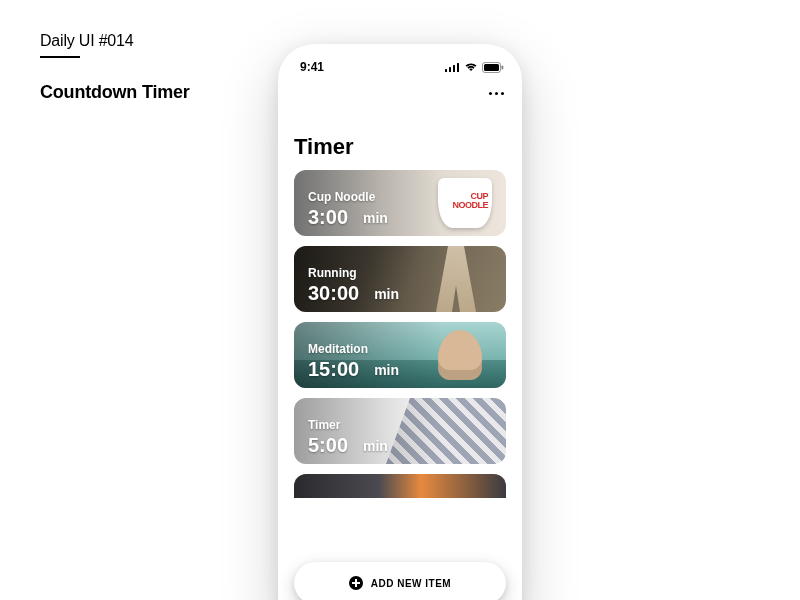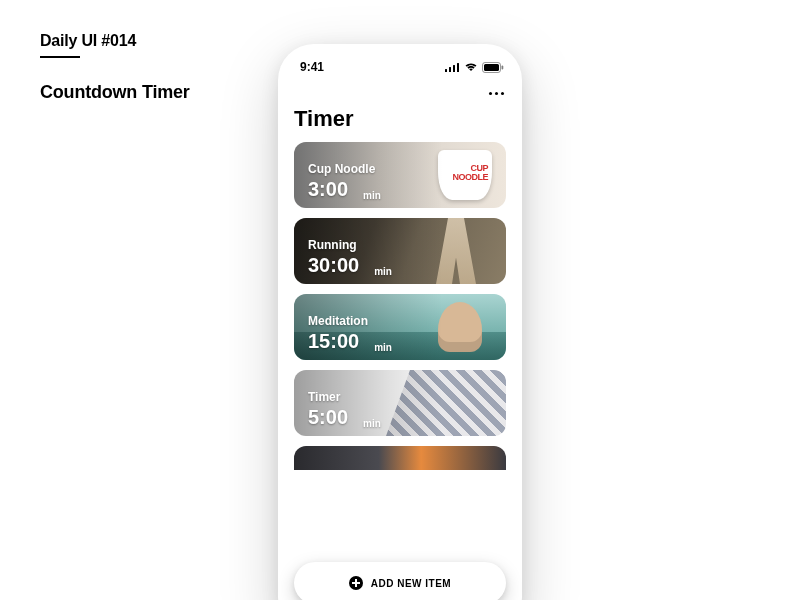--- a/index.html
+++ b/index.html
@@ -11,21 +11,21 @@
     position: relative;
     overflow: hidden;
   }
   .page-title {
     position: absolute;
     top: 32px;
     left: 40px;
   }
   .page-title h1 {
     font-size: 16px;
-    font-weight: 700;
+    font-weight: 400;
     color: #000;
     letter-spacing: -0.2px;
   }
   .page-title .underline {
     width: 40px;
     height: 2px;
     background: #000;
     margin-top: 6px;
   }
   .page-title h2 {
@@ -73,20 +73,21 @@
     display: flex;
     gap: 3px;
     align-items: center;
     cursor: pointer;
   }
   .more-dots span {
     width: 3px; height: 3px; background: #000; border-radius: 50%;
   }
   .content {
     padding: 4px 16px 0 16px;
+    margin-top: 28px;
   }
   .screen-title {
     font-size: 22px;
     font-weight: 800;
     color: #000;
     margin-bottom: 10px;
   }
   .timer-list {
     display: flex;
     flex-direction: column;
@@ -114,30 +115,30 @@
     top: 20px;
     color: #fff;
     text-shadow: 0 1px 2px rgba(0,0,0,0.35);
   }
   .timer-label {
     font-size: 12px;
     font-weight: 600;
   }
   .timer-time {
     display: flex;
-    align-items: flex-end;
+    align-items: center;
     gap: 3px;
     margin-top: 2px;
   }
   .timer-value {
     font-size: 20px;
     font-weight: 800;
   }
   .timer-unit {
-    font-size: 10px;
+    font-size: 14px;
     font-weight: 600;
     padding-left: 12px;
   }
   
   .bg-cupnoodle {
     background: linear-gradient(90deg, #b8b8b8 0%, #d6d0c8 40%, #eee6dc 100%);
   }
   .bg-cupnoodle::after {
     content: "";
     position: absolute;

